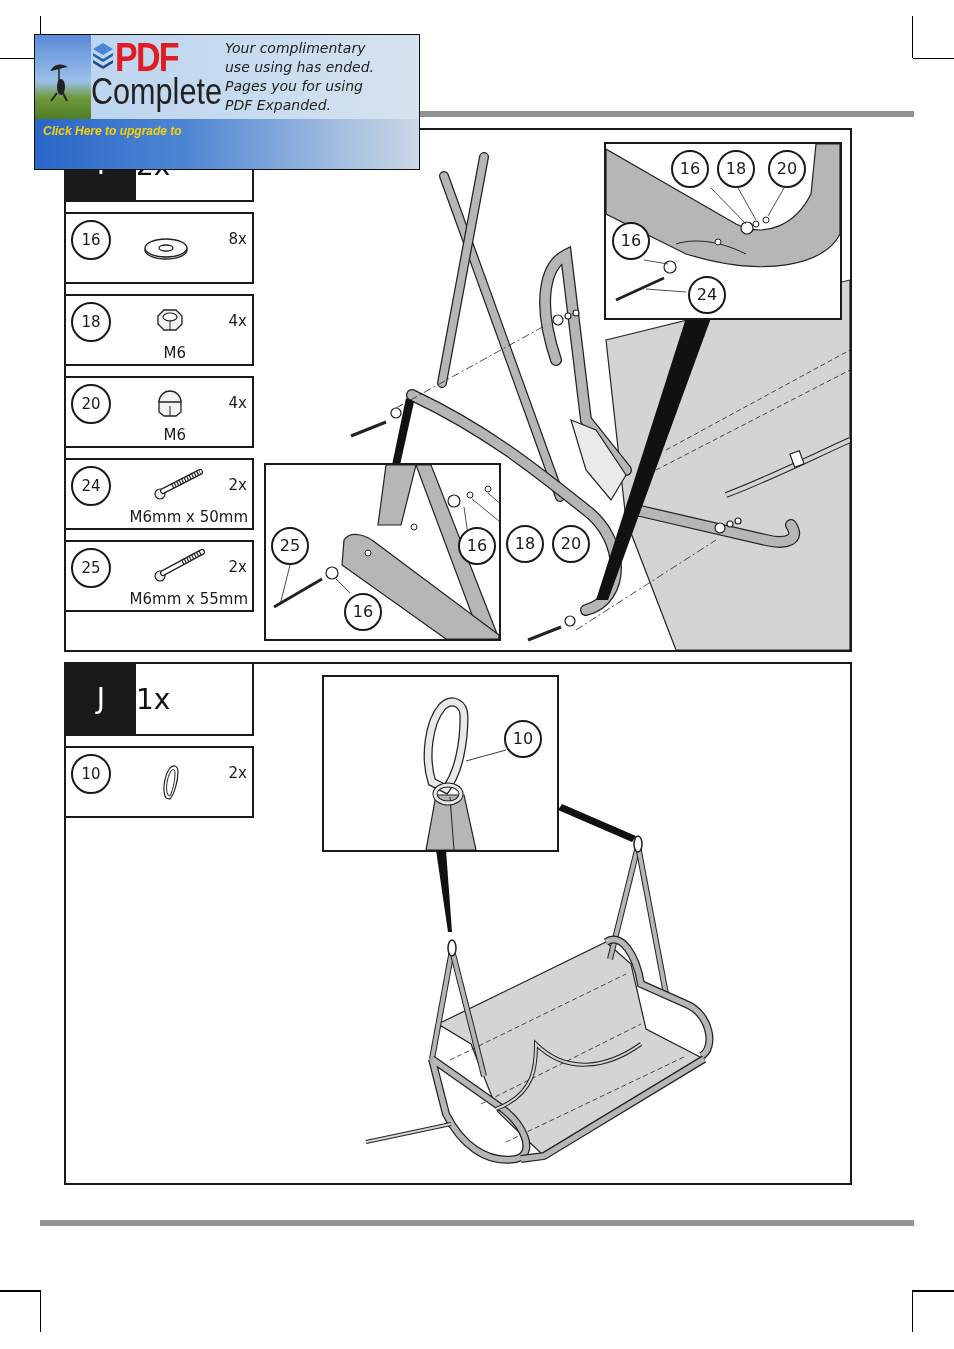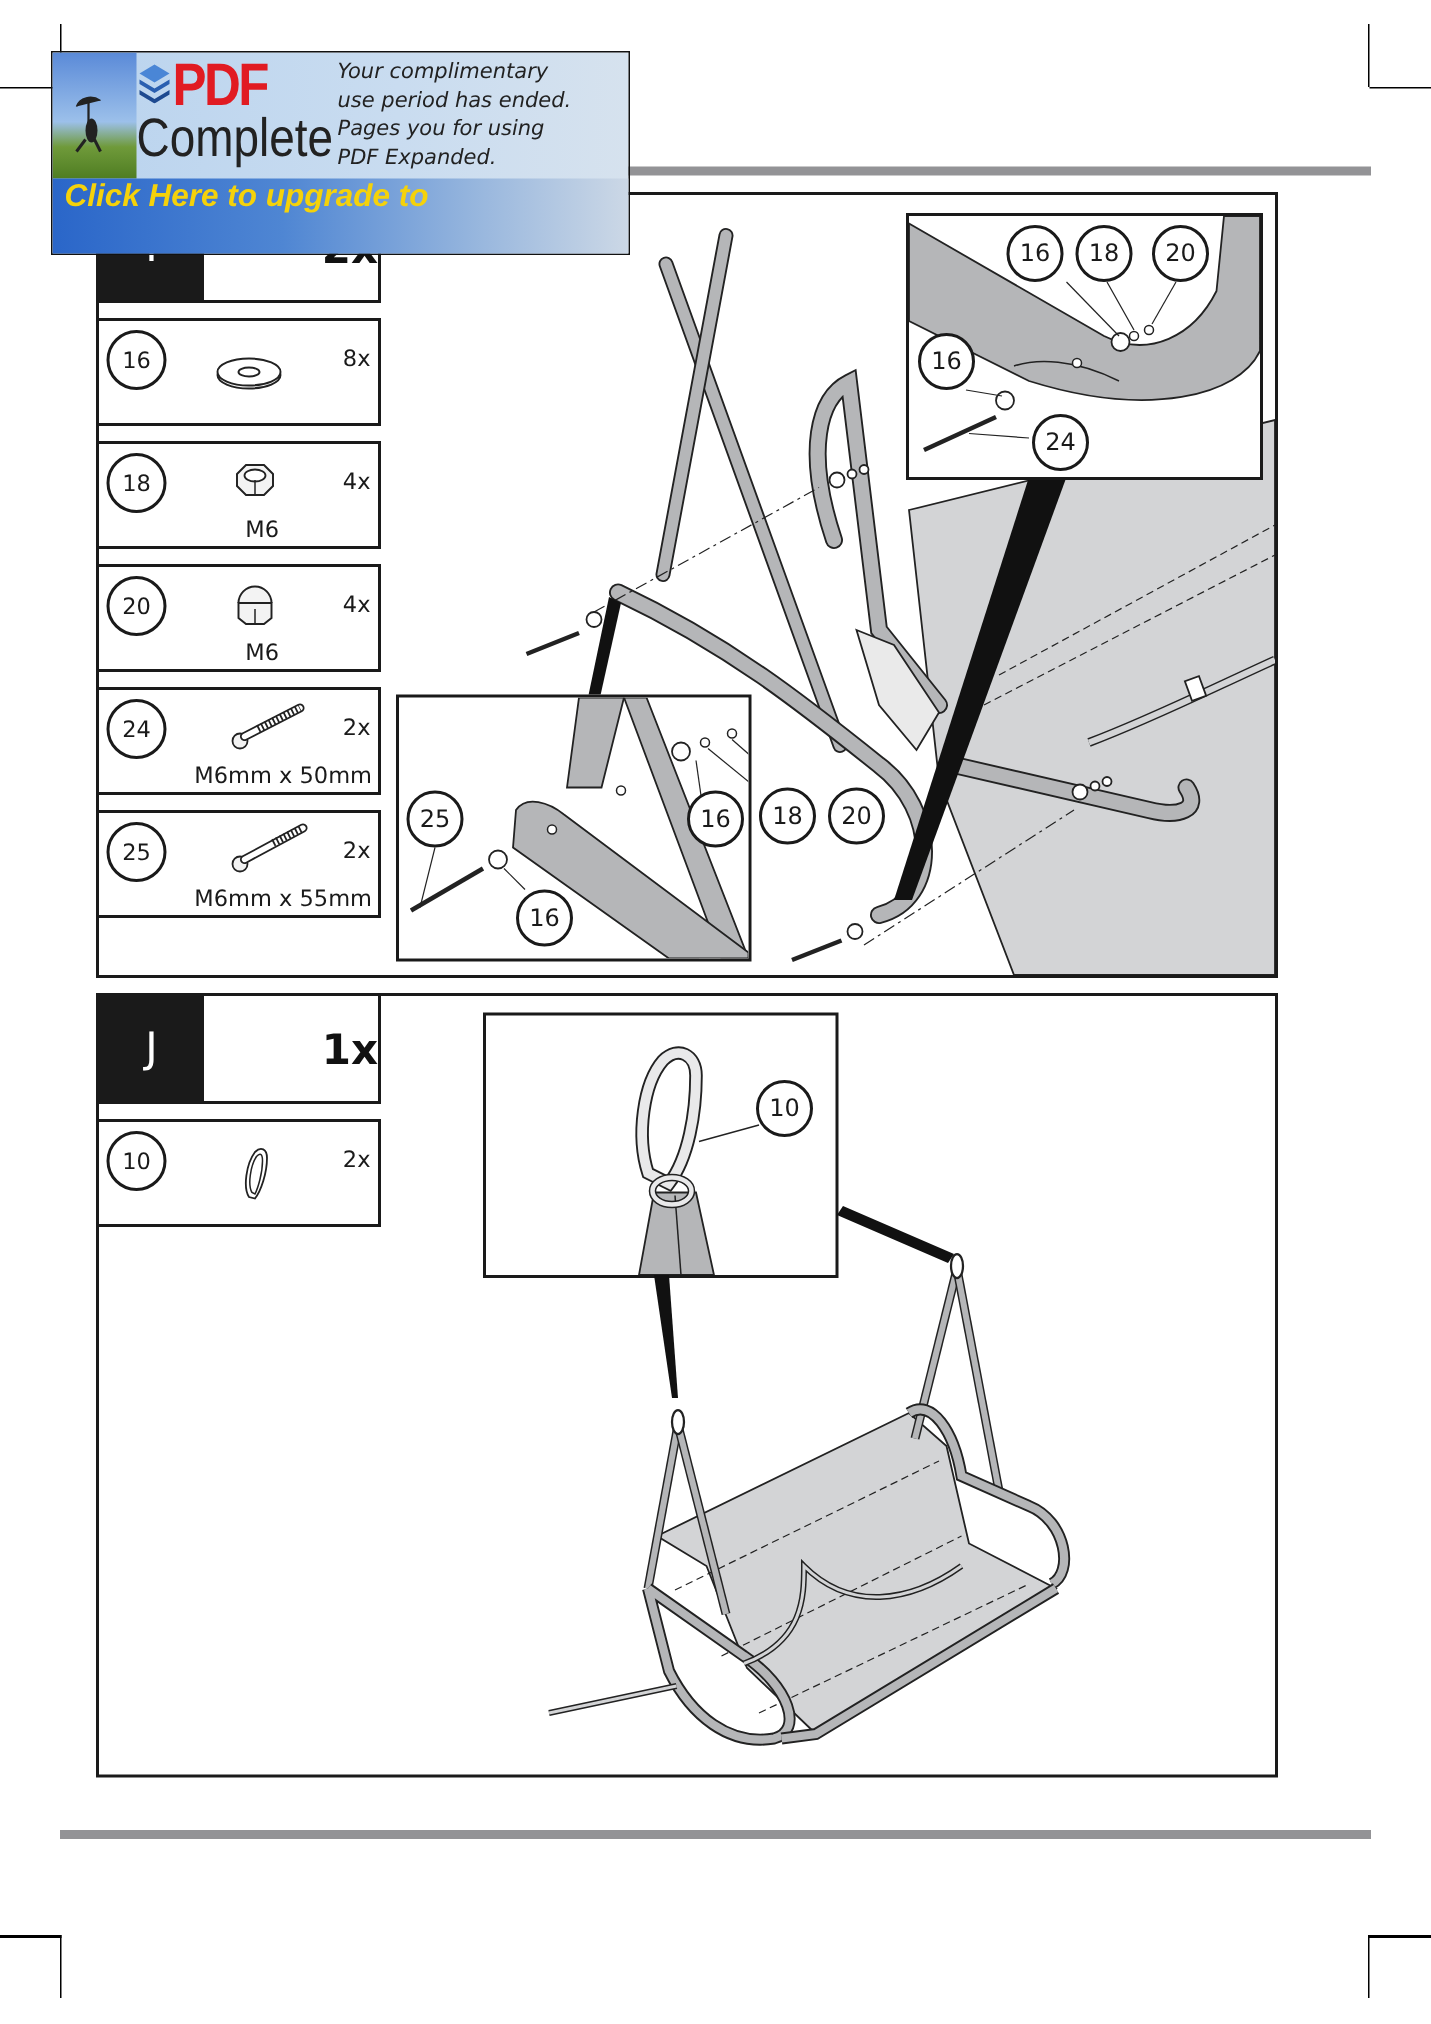--- a/index.html
+++ b/index.html
@@ -7,39 +7,39 @@
          font-family:"DejaVu Sans", sans-serif; color:#1a1a1a; }
   .abs { position:absolute; }
   
   .crop { position:absolute; background:#000; }
   
   .rule { position:absolute; background:#939396; }
   
   .panel { position:absolute; border:2px solid #1a1a1a; box-sizing:border-box; background:#fff; }
   .step-header { position:absolute; left:0; top:0; width:188px; height:72px; border-right:2px solid #1a1a1a; border-bottom:2px solid #1a1a1a; box-sizing:border-box; background:#fff; }
   .step-letter { position:absolute; left:0; top:0; width:70px; height:70px; background:#1a1a1a; color:#fff; font-size:28px; line-height:70px; text-align:center; }
-  .step-qty { position:absolute; left:70px; top:0; width:116px; height:70px; font-size:28px; line-height:72px; text-align:right; color:#111;font-weight:bold; }
+  .step-qty { position:absolute; left:70px; top:0; width:116px; height:70px; font-size:28px; line-height:72px; text-align:left; color:#111; }
   .part { position:absolute; left:0; width:188px; height:72px; border:2px solid #1a1a1a; border-left:none; box-sizing:border-box; background:#fff; }
   .part-num { position:absolute; left:5px; top:6px; width:40px; height:40px; border:2px solid #1a1a1a; border-radius:50%; box-sizing:border-box; font-size:15px; line-height:36px; text-align:center; }
   .part-count { position:absolute; right:5px; top:16px; font-size:15px; }
   .part-spec { position:absolute; right:4px; bottom:2px; font-size:15px; }
   .part-icon { position:absolute; left:75px; top:12px; }
   .callout { position:absolute; width:38px; height:38px; border:2px solid #1a1a1a; border-radius:50%; background:#fff; box-sizing:border-box; font-size:16px; line-height:34px; text-align:center; }
   .inset { position:absolute; border:2px solid #1a1a1a; box-sizing:border-box; background:#fff; overflow:hidden; }
   
   .banner { position:absolute; left:34px; top:34px; width:386px; height:136px; border:1px solid #111; box-sizing:border-box; overflow:hidden;
             background:linear-gradient(90deg,#b9d3ee 0%, #c9dcf0 60%, #d6e2ee 100%); }
   .banner-bottom { position:absolute; left:0; top:84px; width:100%; height:52px;
             background:linear-gradient(90deg,#2a66c9 0%, #4f86d3 40%, #9ab8de 75%, #ccd8e6 100%); }
   .banner-photo { position:absolute; left:0; top:0; width:56px; height:84px;
             background:linear-gradient(180deg,#5a8ad8 0%, #9cc0ea 55%, #6f9a3a 75%, #4f7d22 100%); }
   .banner-pdf { position:absolute; left:80px; top:0px; font-family:"Liberation Sans", sans-serif; font-weight:bold; font-size:40px; color:#e11b22; letter-spacing:-2px; transform:scaleX(0.85); transform-origin:left; }
   .banner-complete { position:absolute; left:56px; top:36px; font-family:"Liberation Sans", sans-serif; font-size:36px; color:#222; transform:scaleX(0.85); transform-origin:left; }
   .banner-msg { position:absolute; right:14px; top:4px; width:180px; text-align:left; font-family:"DejaVu Sans", sans-serif; font-style:italic; font-size:14px; line-height:19px; color:#222; }
-  .banner-cta { position:absolute; left:8px; top:86px; font-family:"Liberation Sans", sans-serif; font-weight:bold; font-style:italic; font-size:21px; line-height:20px; color:#f5d20a; }
+  .banner-cta { position:absolute; left:8px; top:86px; font-family:"Liberation Sans", sans-serif; font-weight:bold; font-style:italic; font-size:12px; line-height:20px; color:#f5d20a; }
 </style>
 </head>
 <body>
 
 <div class="crop" style="left:40px;top:16px;width:1px;height:42px;"></div>
 <div class="crop" style="left:0;top:58px;width:40px;height:1px;"></div>
 <div class="crop" style="left:912px;top:16px;width:1px;height:42px;"></div>
 <div class="crop" style="left:913px;top:58px;width:41px;height:1px;"></div>
 <div class="crop" style="left:0;top:1290px;width:41px;height:2px;"></div>
 <div class="crop" style="left:40px;top:1290px;width:1px;height:42px;"></div>
@@ -282,21 +282,21 @@
   </div>
   <svg class="abs" style="left:56px;top:6px;" width="24" height="28" viewBox="0 0 24 28">
     <polygon points="12,2 22,8 12,14 2,8" fill="#4a86d6"></polygon>
     <polygon points="2,12 12,18 22,12 22,15 12,21 2,15" fill="#2a5fb0"></polygon>
     <polygon points="2,19 12,25 22,19 22,22 12,28 2,22" fill="#1e4a90"></polygon>
   </svg>
   <div class="banner-pdf">PDF</div>
   <div class="banner-complete">Complete</div>
   <div class="banner-msg">
     <div>Your complimentary</div>
-    <div>use period has ended.</div>
+    <div>use using has ended.</div>
     <div>Pages you for using</div>
     <div>PDF Expanded.</div>
   </div>
   <div class="banner-bottom"></div>
   <div class="banner-cta">
     <div>Click Here to upgrade to</div>
   </div>
 </div>
 
 </body></html>

